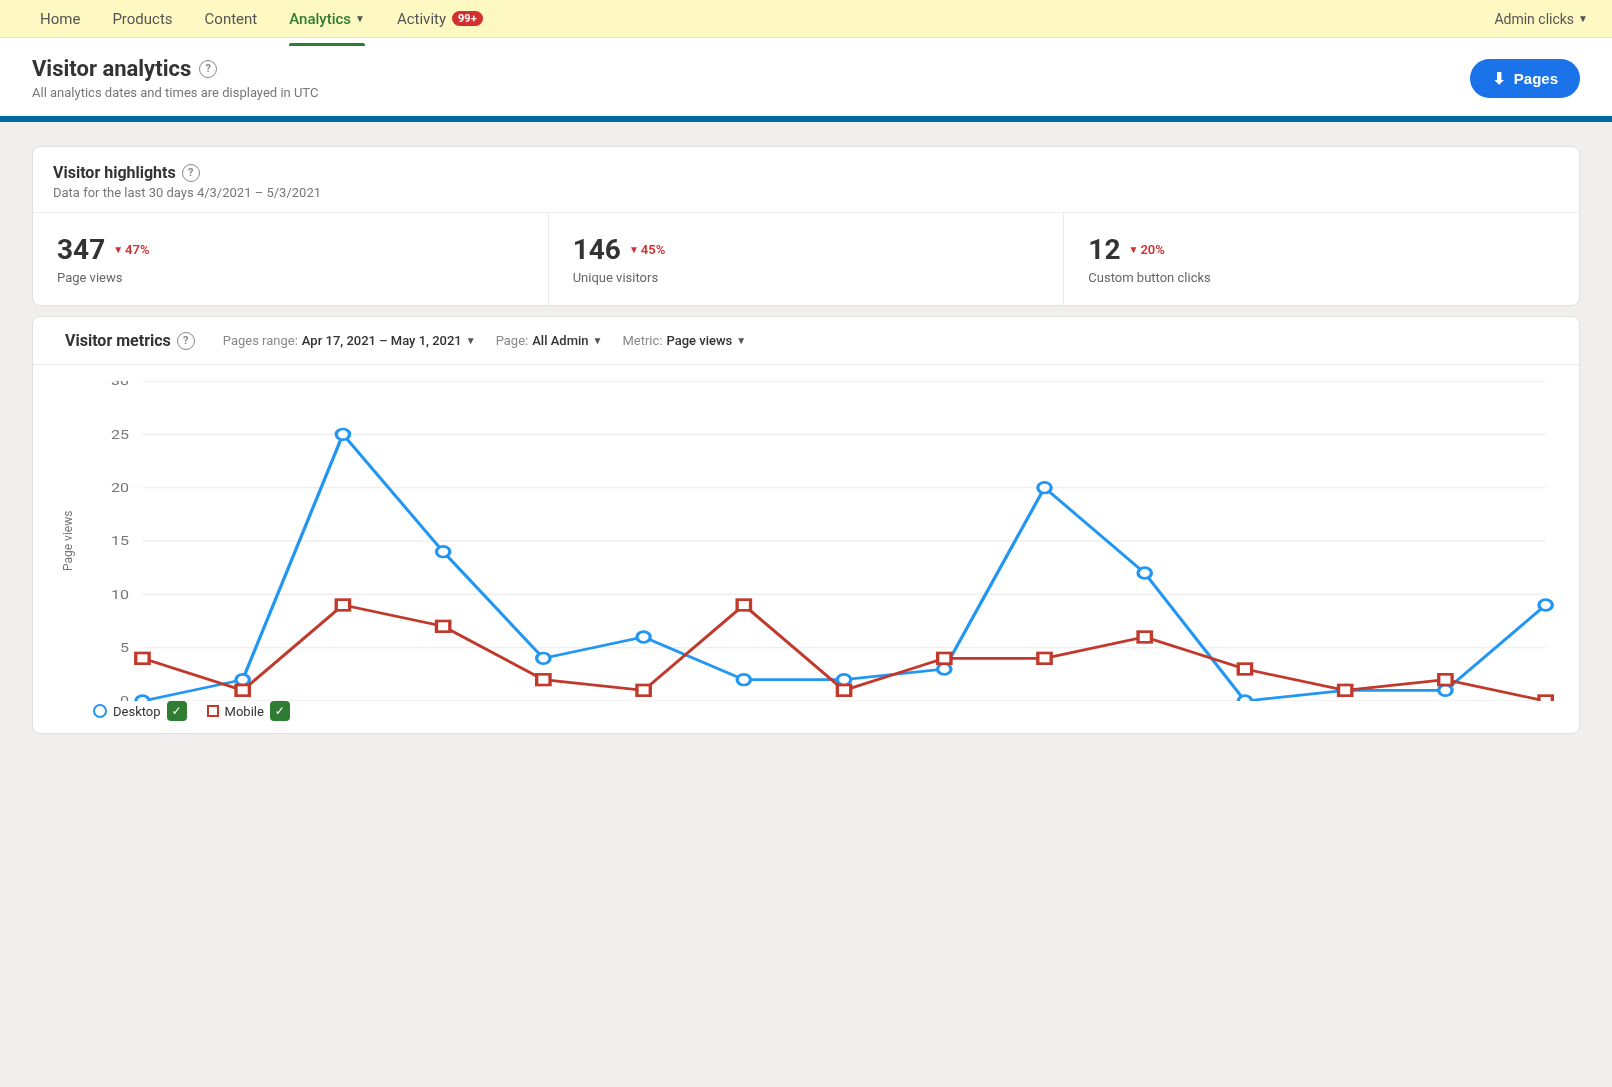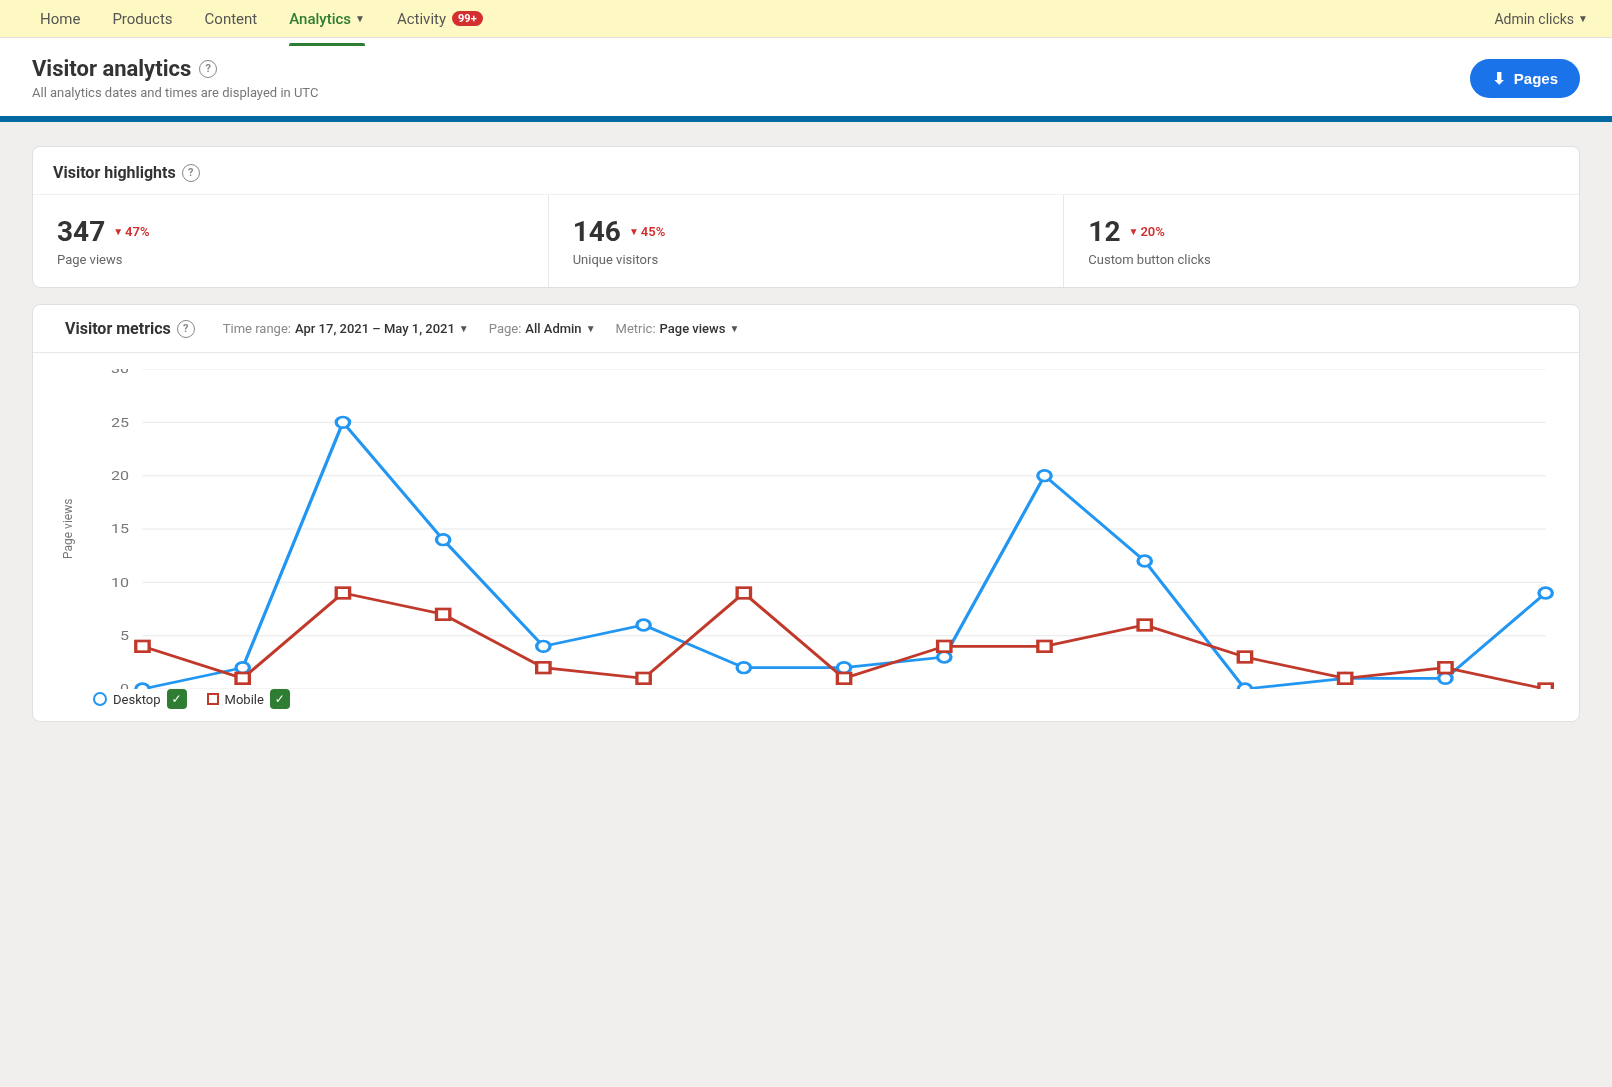--- a/index.html
+++ b/index.html
@@ -19,21 +19,21 @@
     
     .page-header { background: #fff; padding: 18px 32px 16px; border-bottom: 6px solid #0369a1; display: flex; align-items: center; justify-content: space-between; }
     .page-title-area {}
     .page-title { font-size: 22px; font-weight: 700; display: flex; align-items: center; gap: 8px; }
     .page-subtitle { font-size: 13px; color: #777; margin-top: 4px; }
     .help-icon { display: inline-flex; align-items: center; justify-content: center; width: 18px; height: 18px; border-radius: 50%; border: 1.5px solid #888; color: #888; font-size: 11px; font-weight: 700; cursor: pointer; }
     .export-btn { background: #1a73e8; color: #fff; border: none; border-radius: 24px; padding: 10px 22px; font-size: 15px; font-weight: 600; cursor: pointer; display: flex; align-items: center; gap: 8px; }
     .export-btn .icon { font-size: 16px; }
 
     
-    .main { padding: 24px 32px; display: flex; flex-direction: column; gap: 16px; }
+    .main { padding: 24px 32px; display: flex; flex-direction: column; gap: 10px; }
 
     
     .card { background: #fff; border-radius: 8px; border: 1px solid #e0e0e0; overflow: hidden; }
 
     
     .highlights-header { padding: 16px 20px 12px; border-bottom: 1px solid #f0f0f0; }
     .highlights-title { font-size: 16px; font-weight: 700; display: flex; align-items: center; gap: 6px; }
     .highlights-subtitle { font-size: 13px; color: #777; margin-top: 3px; }
     .highlights-metrics { display: flex; padding: 0; }
     .metric-block { flex: 1; padding: 20px 24px; border-right: 1px solid #e8e8e8; }
@@ -113,20 +113,21 @@
 </div>
 
 <div class="main">
 
   <div class="card">
     <div class="highlights-header">
       <div class="highlights-title">
         <span>Visitor highlights</span>
         <span class="help-icon">?</span>
       </div>
+      <div class="highlights-subtitle">Data for the last 30 days 4/3/2021 – 5/3/2021</div>
     </div>
     <div class="highlights-metrics">
       <div class="metric-block">
         <div class="metric-value">
           <span>347</span>
           <span class="metric-change">
             <span class="arrow">▼</span>
             <span>47%</span>
           </span>
         </div>
@@ -155,21 +156,21 @@
     </div>
   </div>
 
   <div class="card">
     <div class="metrics-header">
       <div class="metrics-title">
         <span>Visitor metrics</span>
         <span class="help-icon">?</span>
       </div>
       <div class="filter-control">
-        <span class="filter-label">Time range:</span>
+        <span class="filter-label">Pages range:</span>
         <span class="filter-value">Apr 17, 2021 – May 1, 2021</span>
         <span class="filter-chevron">▼</span>
       </div>
       <div class="filter-control">
         <span class="filter-label">Page:</span>
         <span class="filter-value">All Admin</span>
         <span class="filter-chevron">▼</span>
       </div>
       <div class="filter-control">
         <span class="filter-label">Metric:</span>

